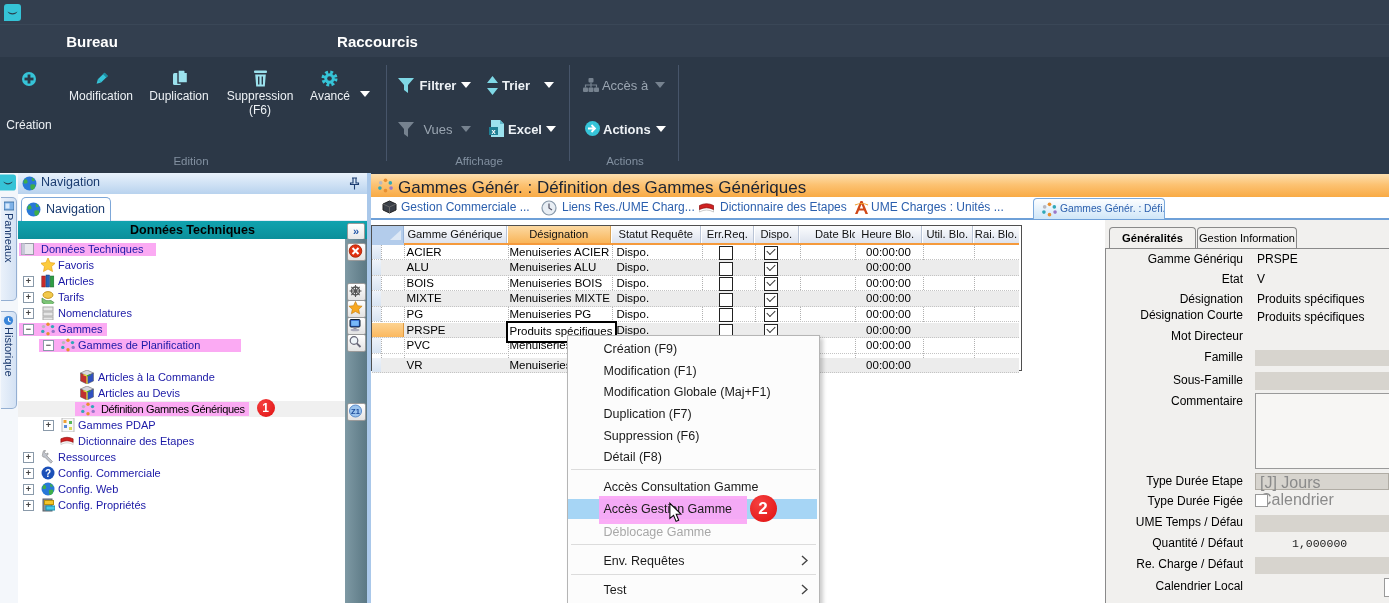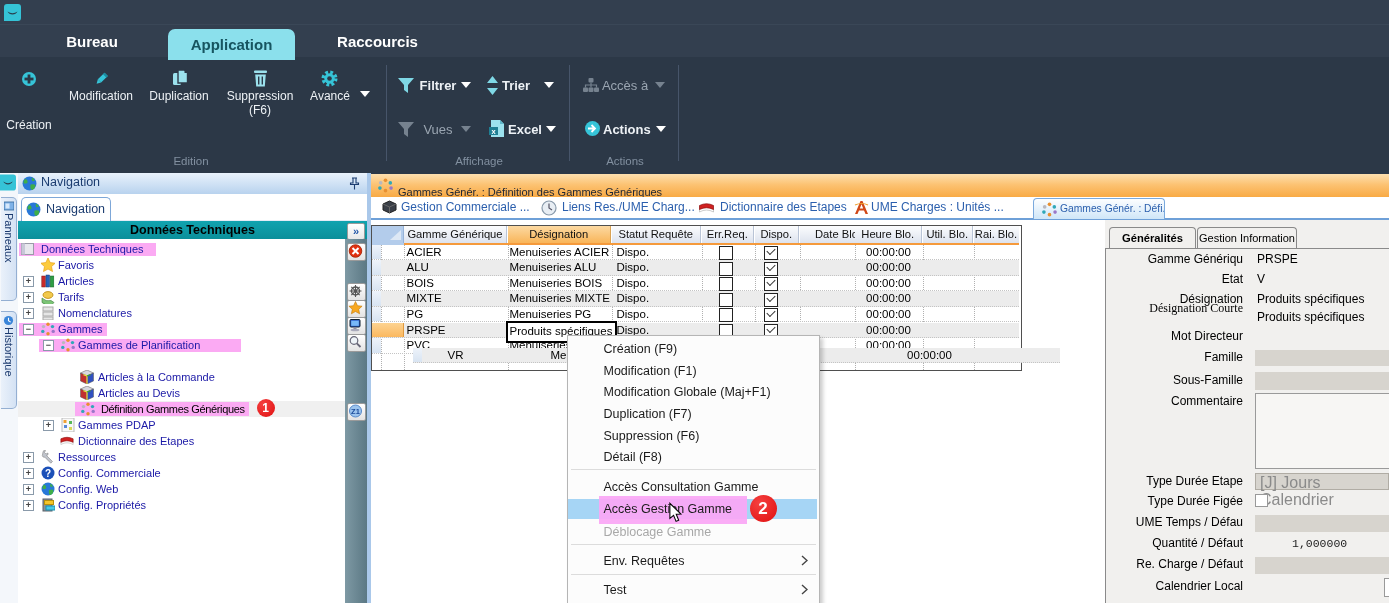--- a/index.html
+++ b/index.html
@@ -106,21 +106,20 @@
 </defs>
 </svg>
 <div class="abs titlebar">
   <svg class="abs" style="left:4px;top:4px;" width="17" height="17" viewBox="0 0 17 17">
       <path d="M0 3 q0-3 3-3 h11 q3 0 3 3 v11 q0 3 -3 3 h-14 z" fill="#35c3d7"></path>
       <path d="M3.5 7.5 q5 3.5 10 0 q-1.5 3 -5 3 q-3.5 0 -5 -3 z" fill="#29414f"></path>
     </svg>
 </div>
 <div class="abs menubar">
   <div class="mitem" style="left:47px;width:90px;">Bureau</div>
-  <div class="apptab">Application</div>
   <div class="mitem" style="left:330px;width:95px;">Raccourcis</div>
   <div class="mitem" style="left:465px;width:120px;margin-top:37px;">Administration</div>
 </div>
 <div class="abs ribbon" id="ribbon">
   <div class="rsep" style="left:386px;"></div>
   <div class="rsep" style="left:569px;"></div>
   <div class="rsep" style="left:678px;"></div>
   <div class="rbtn" style="left:4px;top:32px;width:50px;margin-top:29px;">Création</div>
   <div class="rbtn" style="left:57px;top:32px;width:88px;">Modification</div>
   <div class="rbtn" style="left:138px;top:32px;width:82px;">Duplication</div>
@@ -407,21 +406,21 @@
   <div class="sbtn" style="top:164px;"><svg width="15" height="14" viewBox="0 0 15 14">
         <circle cx="7.5" cy="7" r="6" fill="#9cc4ee" stroke="#5588c8"></circle>
         <text x="7.5" y="10" font-size="7.5" font-weight="bold" fill="#1a4a9a" text-anchor="middle" font-family="Liberation Sans">Z1</text>
       </svg></div>
 </div>
 <div class="abs bluesep"></div>
 <div class="abs orangebar">
   <svg class="abs" style="left:7px;top:4px;" width="15" height="15" viewBox="0 0 14 14">
       <use href="#gdots"></use>
     </svg>
-  <div class="abs" style="left:27px;top:12px;font-size:11px;color:#1c2433;">Gammes Génér. : Définition des Gammes Génériques</div>
+  <div class="abs" style="left:27px;top:4px;font-size:17px;color:#1c2433;">Gammes Génér. : Définition des Gammes Génériques</div>
 </div>
 <div class="abs maintabs" id="maintabs">
   <svg class="abs" style="left:10px;top:2px;" width="17" height="16" viewBox="0 0 17 16">
       <path d="M2 5 L8.5 2 L15 5 L15 11 L8.5 14 L2 11 Z" fill="#3a3f48" stroke="#222"></path>
       <path d="M2 5 L8.5 8 L15 5" fill="none" stroke="#666"></path>
       <path d="M8.5 8 V14" stroke="#666"></path>
     </svg>
   <div class="mtab" style="left:30px;">Gestion Commerciale ...</div>
   <svg class="abs" style="left:170px;top:3px;" width="16" height="16" viewBox="0 0 16 16">
       <circle cx="8" cy="8" r="7" fill="#e8eef4" stroke="#8899aa" stroke-width="1.2"></circle>
@@ -528,21 +527,21 @@
         <span class="cb ck" style="left:392px;"></span>
         <span class="gtxt hr">00:00:00</span>
       </div>
     <div class="grow" style="top:112.6px;">
         <div class="rh"></div>
         <span class="gtxt" style="left:34.5px;">PVC</span>
         <span class="gtxt" style="left:137.5px;">Menuiseries PVC</span>
         <span class="gtxt" style="left:244.5px;">Dispo.</span>
         <span class="gtxt hr">00:00:00</span>
       </div>
-    <div class="grow alt" style="top:122px;margin-left:41px;">
+    <div class="grow alt" style="top:132px;">
         <div class="rh"></div>
         <span class="gtxt" style="left:34.5px;">VR</span>
         <span class="gtxt" style="left:137.5px;">Menuiseries VR</span>
         <span class="gtxt" style="left:244.5px;">Dispo.</span>
         <span class="gtxt hr">00:00:00</span>
       </div>
 
     <div class="abs" style="left:133.5px;top:95.5px;width:105px;height:17.5px;background:#fff;border:2px solid #000;font-size:11.5px;line-height:17.5px;white-space:nowrap;overflow:hidden;padding-left:2px;">Produits spécifiques</div>
   </div>
 </div>
@@ -550,21 +549,21 @@
   <div class="abs" style="left:0;top:28px;width:1px;height:355px;background:#8a8a8a;"></div>
   <div class="abs" style="left:0;top:28px;width:284px;height:1px;background:#8a8a8a;"></div>
   <div class="rtab" style="left:4px;width:87px;font-weight:bold;">Généralités</div>
   <div class="rtab" style="left:92px;width:100px;font-size:11px;">Gestion Information</div>
   <div class="flabel" style="top:32px;">Gamme Génériqu</div>
     <div class="fval" style="top:32px;">PRSPE</div>
   <div class="flabel" style="top:52px;">Etat</div>
     <div class="fval" style="top:52px;">V</div>
   <div class="flabel" style="top:71.5px;">Désignation</div>
     <div class="fval" style="top:71.5px;">Produits spécifiques</div>
-  <div class="flabel" style="top:81px;font-family:Liberation Serif, serif;">Désignation Courte</div>
+  <div class="flabel" style="top:88px;">Désignation Courte</div>
     <div class="fval" style="top:90px;">Produits spécifiques</div>
   <div class="flabel" style="top:108.5px;">Mot Directeur</div>
   <div class="flabel" style="top:129.5px;">Famille</div>
     <div class="ginput" style="top:129.5px;height:16.5px;"></div>
   <div class="flabel" style="top:153px;">Sous-Famille</div>
     <div class="ginput" style="top:152px;height:18px;"></div>
   <div class="flabel" style="top:174px;">Commentaire</div>
   <div class="abs" style="left:150px;top:173px;width:133px;height:74px;background:#f7f6f4;border:1px solid #9a9a9a;"></div>
   <div class="flabel" style="top:254px;">Type Durée Etape</div>
   <div class="ginput" style="top:253px;border:1px solid #b0aca4;width:134px;color:#8a8a8a;font-size:16px;line-height:17px;padding-left:4px;box-sizing:border-box;">[J] Jours Calendrier</div>

